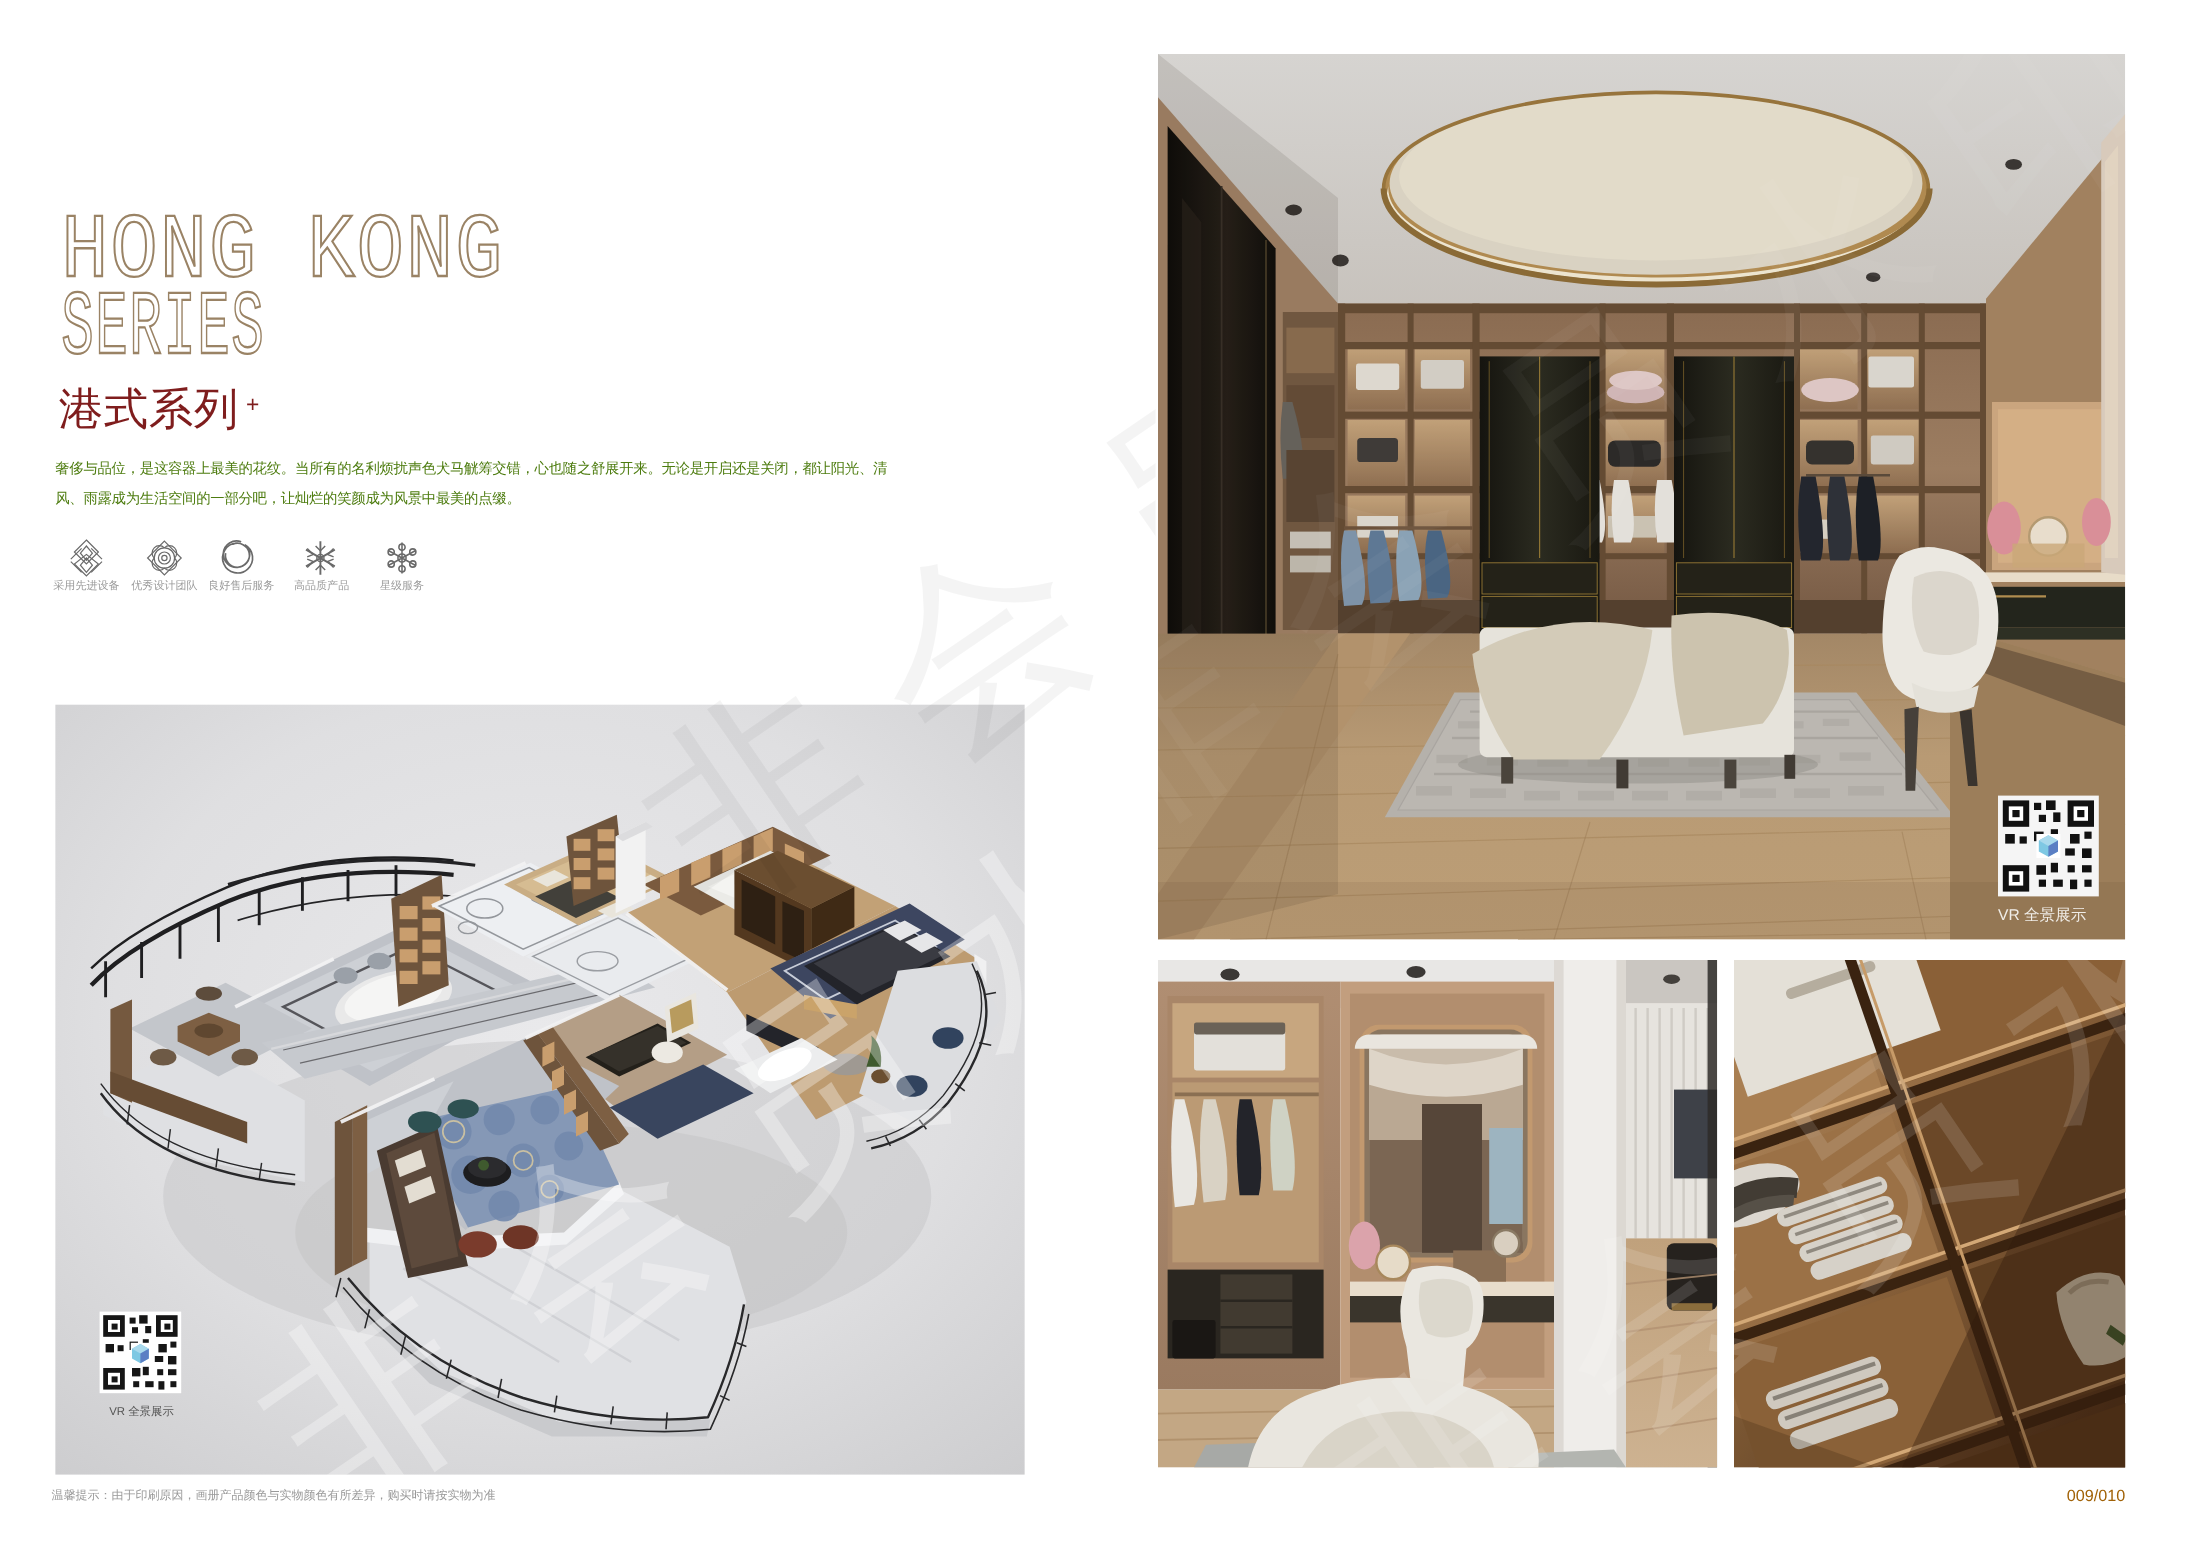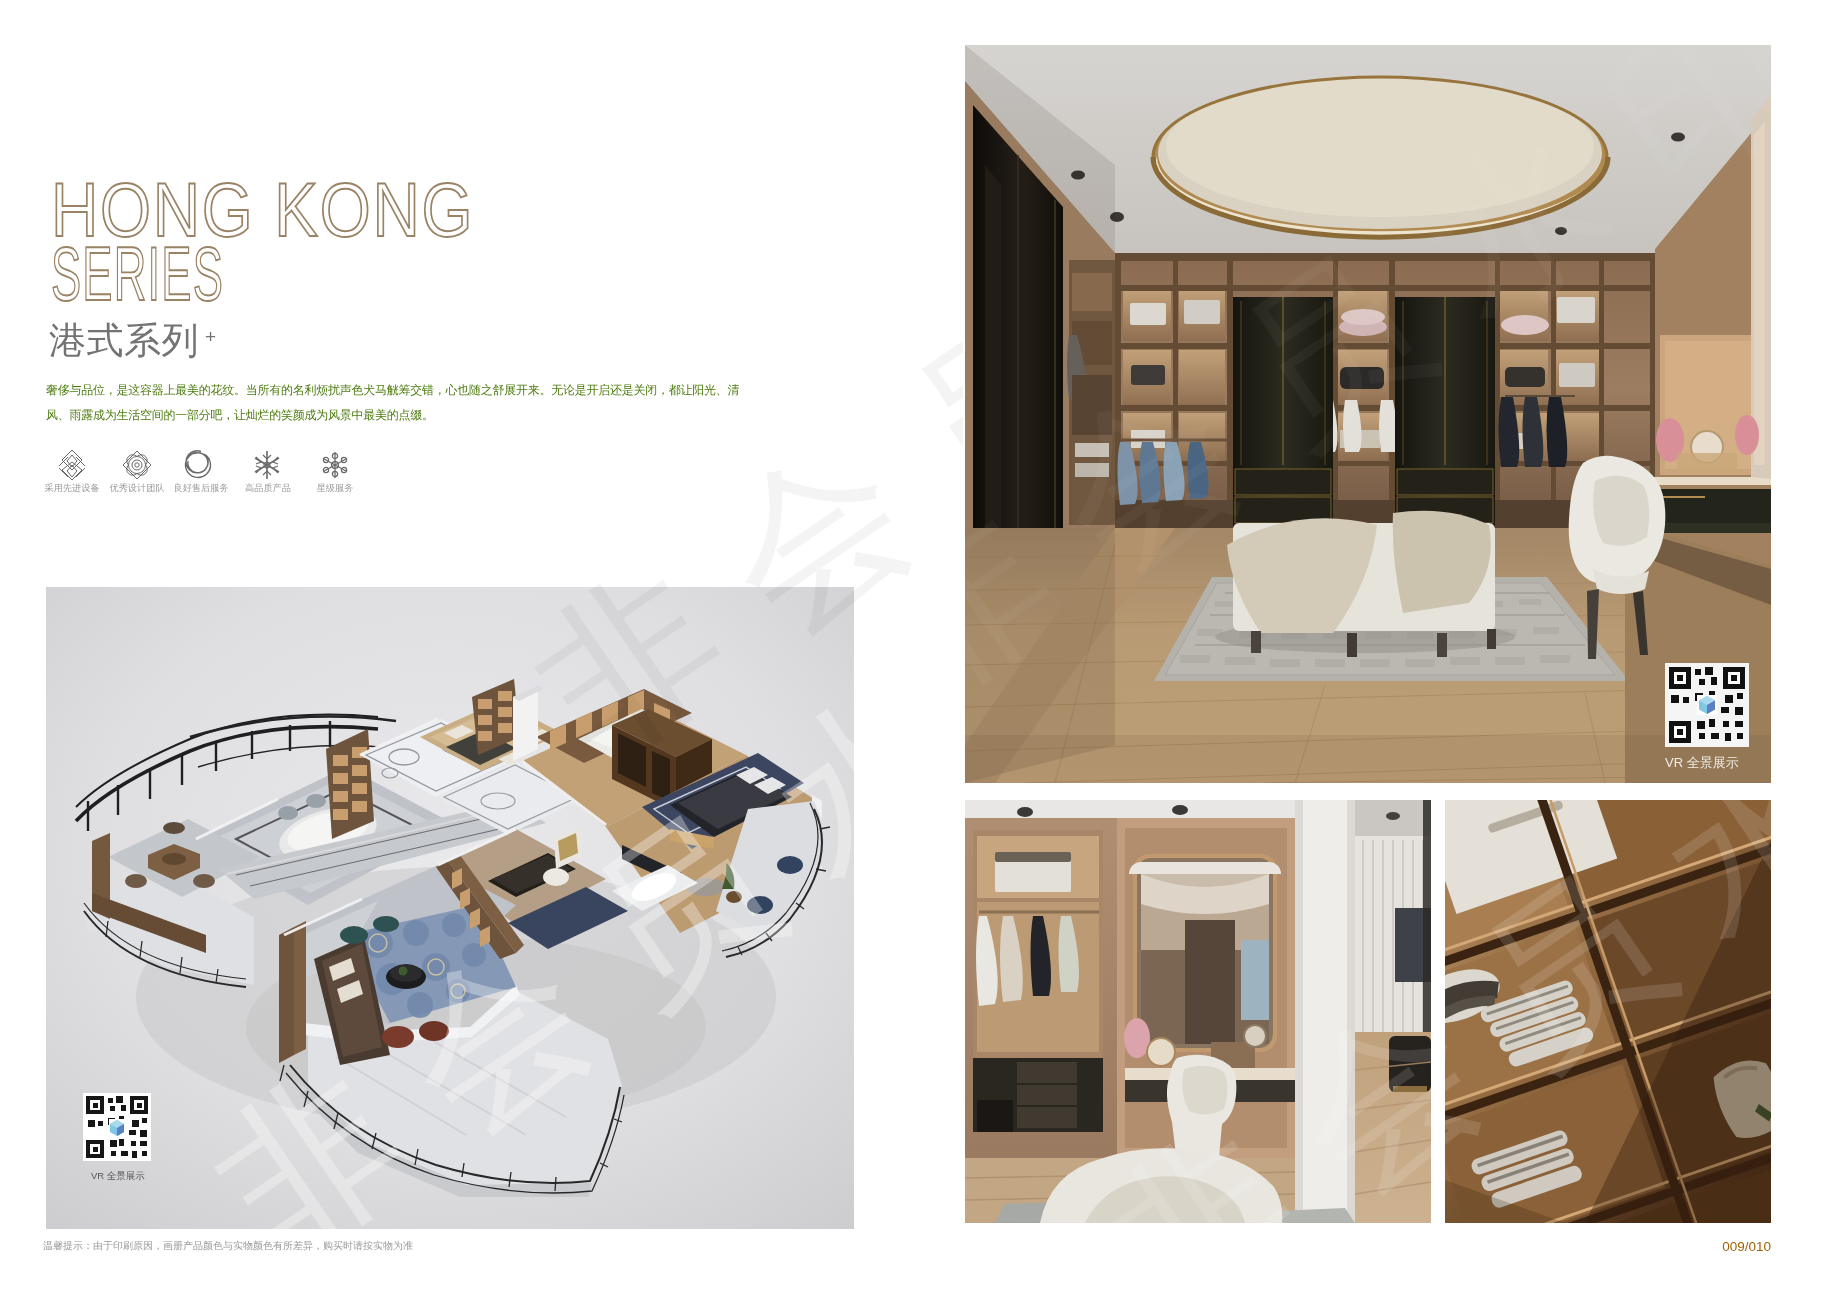--- a/index.html
+++ b/index.html
@@ -3,25 +3,25 @@
 <meta charset="utf-8">
 <style>
   html,body{margin:0;padding:0;}
   body{width:1836px;height:1307px;position:relative;background:#ffffff;overflow:hidden;
        font-family:"Liberation Sans", sans-serif;}
   .abs{position:absolute;}
 </style>
 </head>
 <body>
 
-<div class="abs" style="left:51px;top:178px;width:560px;font-size:76px;line-height:64px;letter-spacing:2px;font-weight:400;-webkit-text-stroke:1.9px #9a8365;color:transparent;white-space:nowrap;">
+<div class="abs" style="left:51px;top:178px;width:560px;font-size:76px;line-height:64px;letter-spacing:2px;font-weight:400;-webkit-text-stroke:1.9px #9a8365;color:transparent;white-space:nowrap;font-family:Liberation Mono, monospace;">
 <span style="display:inline-block;transform:scaleX(0.862);transform-origin:0 0;">HONG KONG</span><br>
 <span style="display:inline-block;transform:scaleX(0.595);transform-origin:0 0;">SERIES</span></div>
 
-<div class="abs" style="left:49px;top:316px;font-size:37px;color:#737373;letter-spacing:0.5px;">港式系列<span style="font-size:19px;vertical-align:10px;letter-spacing:0;margin-left:6px;">+</span></div>
+<div class="abs" style="left:49px;top:316px;font-size:37px;color:#7f1d1d;letter-spacing:0.5px;">港式系列<span style="font-size:19px;vertical-align:10px;letter-spacing:0;margin-left:6px;">+</span></div>
 
 <div class="abs" style="left:46px;top:378px;font-size:12px;line-height:25px;color:#4d7c0f;letter-spacing:-0.25px;white-space:nowrap;">奢侈与品位，是这容器上最美的花纹。当所有的名利烦扰声色犬马觥筹交错，心也随之舒展开来。无论是开启还是关闭，都让阳光、清<br>风、雨露成为生活空间的一部分吧，让灿烂的笑颜成为风景中最美的点缀。</div>
 
 <svg class="abs" style="left:40px;top:448px;" width="360" height="52" viewBox="0 0 360 52">
   <g stroke="#6a6a6a" fill="none" stroke-width="1">
 
     <g transform="translate(32,17)">
       <path d="M0,-14 L10,-4 L0,6 L-10,-4 Z M0,-2 L10,6 L0,16 L-10,6 Z" transform="translate(0,-1)"></path>
       <path d="M-13,1 L-4,-8 M13,1 L4,-8 M-13,3 L-4,12 M13,3 L4,12"></path>
       <path d="M0,-10 L5,-4 L0,2 L-5,-4 Z M0,0 L5,6 L0,12 L-5,6 Z"></path>

